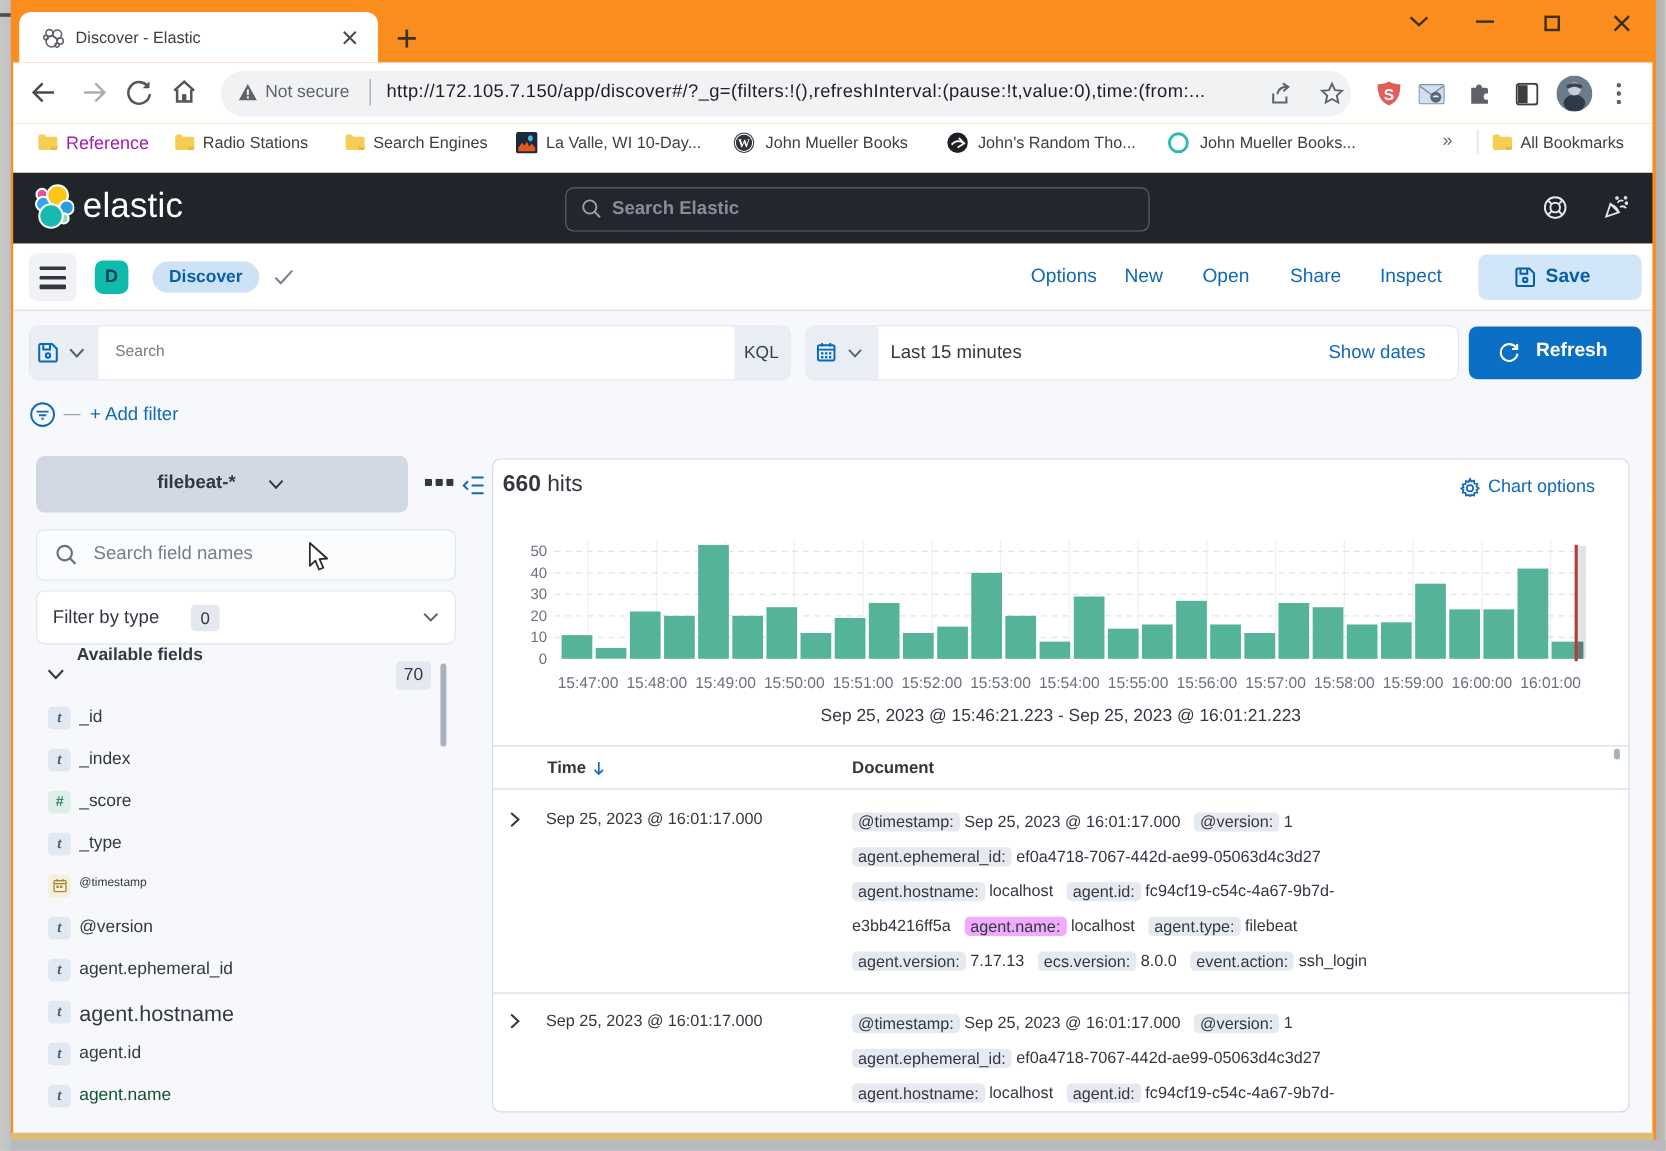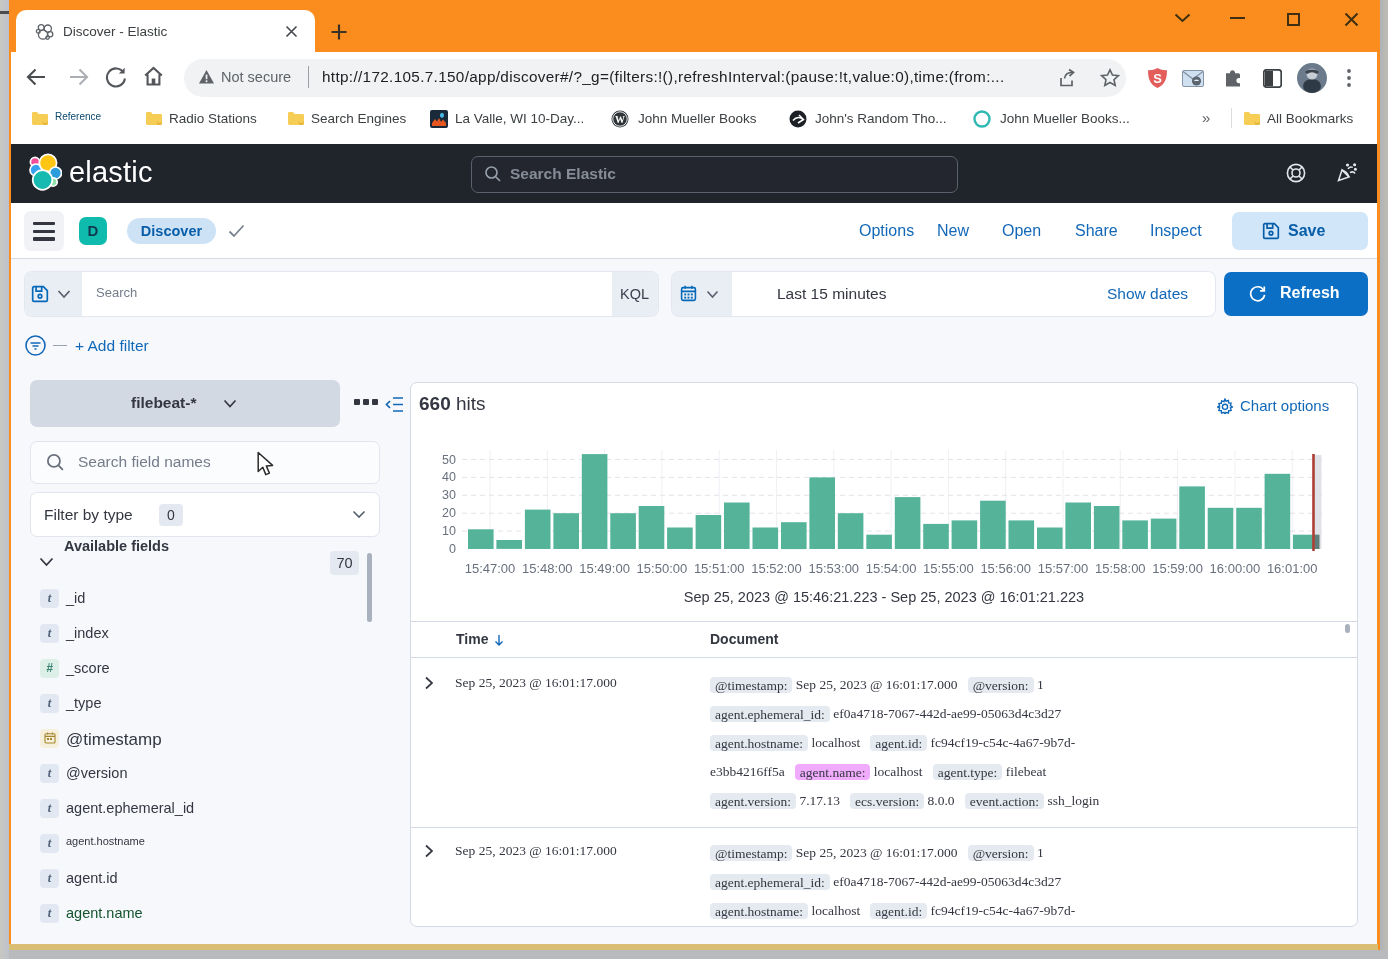--- a/index.html
+++ b/index.html
@@ -1,20 +1,20 @@
 <!DOCTYPE html>
 <html><head>
 <meta charset="utf-8">
 <style>
   * { margin:0; padding:0; box-sizing:border-box; }
   html,body { width:1388px; height:959px; overflow:hidden; }
   body { font-family:"Liberation Sans", sans-serif; background:#C2C3C6; position:relative; }
   .abs { position:absolute; white-space:nowrap; }
   svg { display:block; }
-  .mono { font-family:Liberation Serif, serif; }
+  .mono { font-family:Liberation Sans, sans-serif; }
 </style>
 </head>
 <body>
 
 <div class="abs" style="left:0;top:0;width:9px;height:959px;background:linear-gradient(90deg,#C9C7C1,#BDC2CB);"></div>
 <div class="abs" style="left:0;top:11px;width:9px;height:3px;background:#4a4c50;"></div>
 <div class="abs" style="left:1380px;top:0;width:8px;height:959px;background:linear-gradient(90deg,#AEB3B8,#C0BCB2);"></div>
 <div class="abs" style="left:9px;top:950px;width:1379px;height:9px;background:#b9babd;"></div>
 
 <div class="abs" style="left:9px;top:0;width:1371px;height:950px;background:#FA8D1E;"></div>
@@ -115,21 +115,21 @@
     <circle cx="2" cy="9" r="1.9" fill="#5F6368"></circle>
     <circle cx="2" cy="16" r="1.9" fill="#5F6368"></circle>
   </svg>
 
 <div class="abs" style="left:11px;top:103px;width:1366px;height:41px;background:#fff;"></div>
 <div class="abs" id="bookmarks" style="left:0;top:0;">
     <svg class="abs" style="left:31px;top:111px;" width="17" height="15" viewBox="0 0 17 15">
       <path d="M1 2.5 a1.4 1.4 0 0 1 1.4-1.4 H6 l1.6 1.8 H15.6 a1.4 1.4 0 0 1 1.4 1.4 V12.6 a1.4 1.4 0 0 1-1.4 1.4 H2.4 A1.4 1.4 0 0 1 1 12.6 Z" fill="#F6CE55"></path>
       <path d="M11.5 9 a3 3 0 0 0 5.5 1.5 V12.6 a1.4 1.4 0 0 1-1.4 1.4 H12 Z" fill="#EAB73E"></path>
     </svg>
-    <div class="abs" style="left:55px;top:111px;font-size:10px;color:#0c4a6e;">Reference</div>
+    <div class="abs" style="left:55px;top:111px;font-size:15px;color:#a21caf;">Reference</div>
     <svg class="abs" style="left:145px;top:111px;" width="17" height="15" viewBox="0 0 17 15">
       <path d="M1 2.5 a1.4 1.4 0 0 1 1.4-1.4 H6 l1.6 1.8 H15.6 a1.4 1.4 0 0 1 1.4 1.4 V12.6 a1.4 1.4 0 0 1-1.4 1.4 H2.4 A1.4 1.4 0 0 1 1 12.6 Z" fill="#F6CE55"></path>
       <path d="M11.5 9 a3 3 0 0 0 5.5 1.5 V12.6 a1.4 1.4 0 0 1-1.4 1.4 H12 Z" fill="#EAB73E"></path>
     </svg>
     <div class="abs" style="left:169px;top:111px;font-size:13.5px;color:#3C4043;">Radio Stations</div>
     <svg class="abs" style="left:287px;top:111px;" width="17" height="15" viewBox="0 0 17 15">
       <path d="M1 2.5 a1.4 1.4 0 0 1 1.4-1.4 H6 l1.6 1.8 H15.6 a1.4 1.4 0 0 1 1.4 1.4 V12.6 a1.4 1.4 0 0 1-1.4 1.4 H2.4 A1.4 1.4 0 0 1 1 12.6 Z" fill="#F6CE55"></path>
       <path d="M11.5 9 a3 3 0 0 0 5.5 1.5 V12.6 a1.4 1.4 0 0 1-1.4 1.4 H12 Z" fill="#EAB73E"></path>
     </svg>
     <div class="abs" style="left:311px;top:111px;font-size:13.5px;color:#3C4043;">Search Engines</div>
@@ -251,21 +251,21 @@
       <rect x="7.1" y="8" width="1.8" height="1.8"></rect>
       <rect x="10.2" y="8" width="1.8" height="1.8"></rect>
       <rect x="4" y="11" width="1.8" height="1.8"></rect>
       <rect x="7.1" y="11" width="1.8" height="1.8"></rect>
       <rect x="10.2" y="11" width="1.8" height="1.8"></rect>
     </g>
   </svg>
 <svg class="abs" style="left:706px;top:290px;" width="13" height="9" viewBox="0 0 13 9">
     <path d="M1.5 1.5 L6.5 7 L11.5 1.5" fill="none" stroke="#57616E" stroke-width="1.6"></path>
   </svg>
-<div class="abs" style="left:742px;top:285px;font-size:15.5px;color:#343741;margin-left:35px;">Last 15 minutes</div>
+<div class="abs" style="left:742px;top:285px;font-size:15.5px;color:#343741;">Last 15 minutes</div>
 <div class="abs" style="left:1107px;top:285px;font-size:15.5px;color:#1268B8;">Show dates</div>
 <div class="abs" style="left:1224px;top:272px;width:144px;height:44px;background:#0B6FC5;border-radius:7px;"></div>
 <svg class="abs" style="left:1249px;top:285px;" width="17" height="17" viewBox="0 0 17 17">
     <path d="M14.6 5 A7 7 0 1 0 15.6 9.8" fill="none" stroke="#fff" stroke-width="1.7"></path>
     <path d="M15.3 1.6 V5.9 H11" fill="none" stroke="#fff" stroke-width="1.7"></path>
   </svg>
 <div class="abs" style="left:1280px;top:284px;font-size:16px;font-weight:700;color:#fff;">Refresh</div>
 
 <svg class="abs" style="left:25px;top:335px;" width="21" height="21" viewBox="0 0 21 21">
     <circle cx="10.5" cy="10.5" r="9.5" fill="none" stroke="#1268B8" stroke-width="1.6"></circle>
@@ -325,27 +325,27 @@
     <div class="abs" style="left:66px;top:695px;font-size:14.5px;color:#343741;">_type</div>
     <div class="abs" style="left:40px;top:729px;width:19px;height:19px;background:#F6EFDC;border-radius:4px;"></div>
     <svg class="abs" style="left:43.5px;top:732px;" width="12" height="12" viewBox="0 0 12 12">
       <g fill="none" stroke="#A5862E" stroke-width="1.1">
         <rect x="1" y="1.8" width="10" height="9.2" rx="1"></rect>
         <path d="M1 4.4 H11 M3.6 0.6 V2.6 M8.4 0.6 V2.6"></path>
       </g>
       <rect x="3" y="6" width="2" height="2" fill="#A5862E"></rect>
       <rect x="6" y="6" width="2" height="2" fill="#A5862E"></rect>
     </svg>
-    <div class="abs" style="left:66px;top:730px;font-size:17px;color:#343741;">@timestamp</div>
+    <div class="abs" style="left:66px;top:730px;font-size:10px;color:#343741;">@timestamp</div>
     <div class="abs" style="left:40px;top:764px;width:19px;height:19px;background:#E2E8F2;border-radius:4px;text-align:center;line-height:18px;font-size:12.5px;font-style:italic;font-weight:700;color:#4F6078;font-family:'Liberation Serif',serif;">t</div>
     <div class="abs" style="left:66px;top:765px;font-size:14.5px;color:#343741;">@version</div>
     <div class="abs" style="left:40px;top:799px;width:19px;height:19px;background:#E2E8F2;border-radius:4px;text-align:center;line-height:18px;font-size:12.5px;font-style:italic;font-weight:700;color:#4F6078;font-family:'Liberation Serif',serif;">t</div>
     <div class="abs" style="left:66px;top:800px;font-size:14.5px;color:#343741;">agent.ephemeral_id</div>
     <div class="abs" style="left:40px;top:834px;width:19px;height:19px;background:#E2E8F2;border-radius:4px;text-align:center;line-height:18px;font-size:12.5px;font-style:italic;font-weight:700;color:#4F6078;font-family:'Liberation Serif',serif;">t</div>
-    <div class="abs" style="left:66px;top:835px;font-size:11px;color:#343741;">agent.hostname</div>
+    <div class="abs" style="left:66px;top:835px;font-size:18px;color:#343741;">agent.hostname</div>
     <div class="abs" style="left:40px;top:869px;width:19px;height:19px;background:#E2E8F2;border-radius:4px;text-align:center;line-height:18px;font-size:12.5px;font-style:italic;font-weight:700;color:#4F6078;font-family:'Liberation Serif',serif;">t</div>
     <div class="abs" style="left:66px;top:870px;font-size:14.5px;color:#343741;">agent.id</div>
     <div class="abs" style="left:40px;top:904px;width:19px;height:19px;background:#E2E8F2;border-radius:4px;text-align:center;line-height:18px;font-size:12.5px;font-style:italic;font-weight:700;color:#4F6078;font-family:'Liberation Serif',serif;">t</div>
     <div class="abs" style="left:66px;top:905px;font-size:14.5px;color:#14532d;">agent.name</div>
   </div>
 
 <svg class="abs" style="left:257px;top:451px;" width="18" height="26" viewBox="0 0 18 26">
     <path d="M1.2 1.5 L1.2 20.5 L5.8 16.2 L8.8 23.6 L12.4 22.1 L9.3 14.9 L15.6 14.4 Z" fill="#fff" stroke="#2b2b2b" stroke-width="1.5" stroke-linejoin="round"></path>
   </svg>
 

